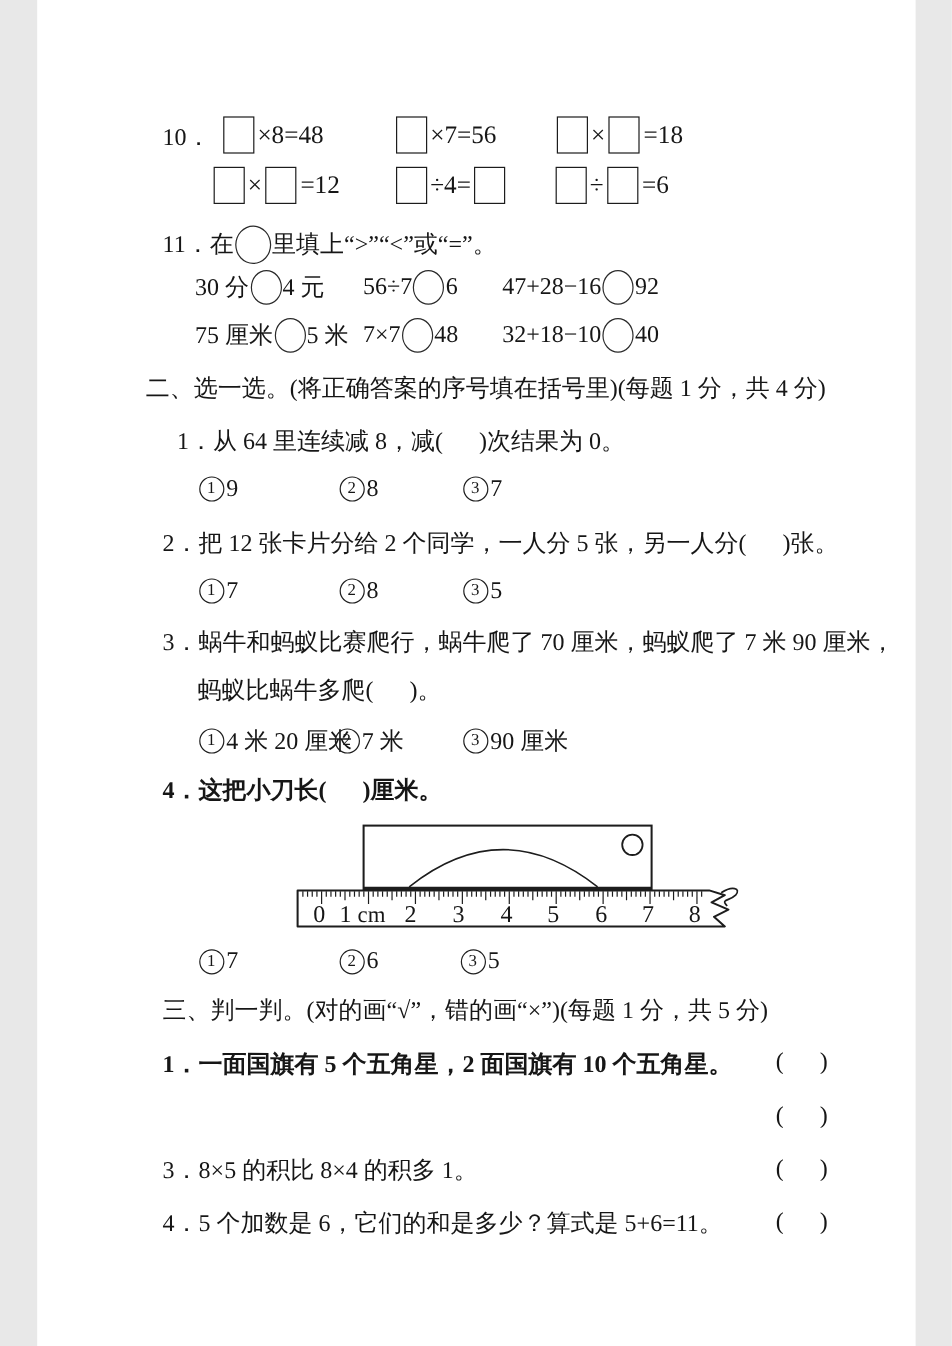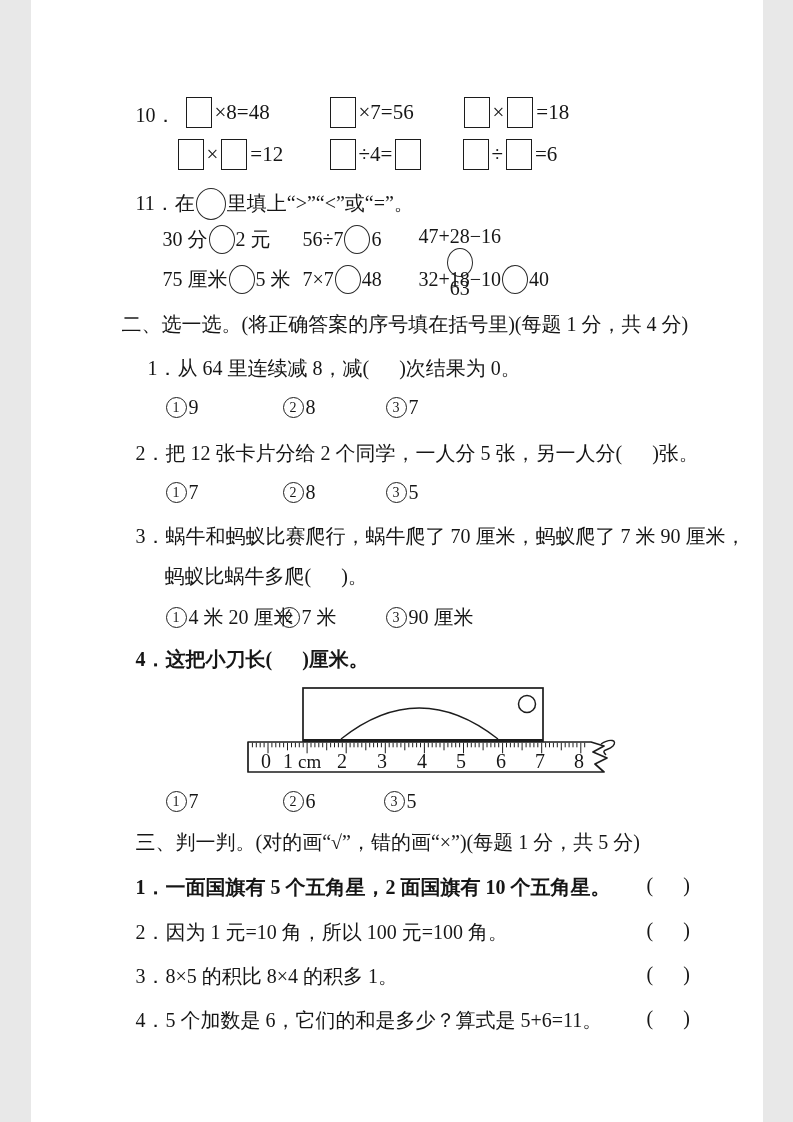--- a/index.html
+++ b/index.html
@@ -81,31 +81,31 @@
   <div class="cmp" style="left:105px;top:190px;">
     <span data-bind="q11.number">11．</span>
       <span data-bind="q11.pre">在</span>
       <span class="circ big"></span>
       <span data-bind="q11.post">里填上“&gt;”“&lt;”或“=”。</span>
   </div>
 
   <div class="cmp" style="left:132px;top:225px;">
     <span data-bind="q11.comparisons.0.left">30 分</span>
       <span class="circ"></span>
-      <span data-bind="q11.comparisons.0.right">2 元</span>
+      <span data-bind="q11.comparisons.0.right">4 元</span>
   </div>
   <div class="cmp" style="left:272px;top:225px;">
     <span data-bind="q11.comparisons.1.left">56÷7</span>
       <span class="circ"></span>
       <span data-bind="q11.comparisons.1.right">6</span>
   </div>
-  <div class="cmp" style="left:388px;top:225px;flex-direction:column;">
+  <div class="cmp" style="left:388px;top:225px;">
     <span data-bind="q11.comparisons.2.left">47+28−16</span>
       <span class="circ"></span>
-      <span data-bind="q11.comparisons.2.right">63</span>
+      <span data-bind="q11.comparisons.2.right">92</span>
   </div>
   <div class="cmp" style="left:132px;top:265px;">
     <span data-bind="q11.comparisons.3.left">75 厘米</span>
       <span class="circ"></span>
       <span data-bind="q11.comparisons.3.right">5 米</span>
   </div>
   <div class="cmp" style="left:272px;top:265px;">
     <span data-bind="q11.comparisons.4.left">7×7</span>
       <span class="circ"></span>
       <span data-bind="q11.comparisons.4.right">48</span>
@@ -198,21 +198,20 @@
   <div class="opt" style="left:353px;top:790px;">
     <span class="badge" data-bind="section2.q4.options.2.badge">3</span>
       <span data-bind="section2.q4.options.2.label">5</span>
   </div>
 
   <div class="qtext" style="left:105px;top:829px;" data-bind="section3.header">三、判一判。(对的画“√”，错的画“×”)(每题 1 分，共 5 分)</div>
 
   <div class="qtext" style="left:105px;top:874px;font-weight:bold;" data-bind="section3.items.0.text">1．一面国旗有 5 个五角星，2 面国旗有 10 个五角星。</div>
   <div class="bracket" style="left:616px;top:874px;" data-bind="section3.bracket">(      )</div>
 
-  <div class="qtext" style="left:105px;top:919px;" data-bind="section3.items.1.text">2．因为 1 元=10 角，所以 100 元=100 角。</div>
   <div class="bracket" style="left:616px;top:919px;" data-bind="section3.bracket">(      )</div>
 
   <div class="qtext" style="left:105px;top:963px;" data-bind="section3.items.2.text">3．8×5 的积比 8×4 的积多 1。</div>
   <div class="bracket" style="left:616px;top:963px;" data-bind="section3.bracket">(      )</div>
 
   <div class="qtext" style="left:105px;top:1007px;" data-bind="section3.items.3.text">4．5 个加数是 6，它们的和是多少？算式是 5+6=11。</div>
   <div class="bracket" style="left:616px;top:1007px;" data-bind="section3.bracket">(      )</div>
 
 </div>
 

